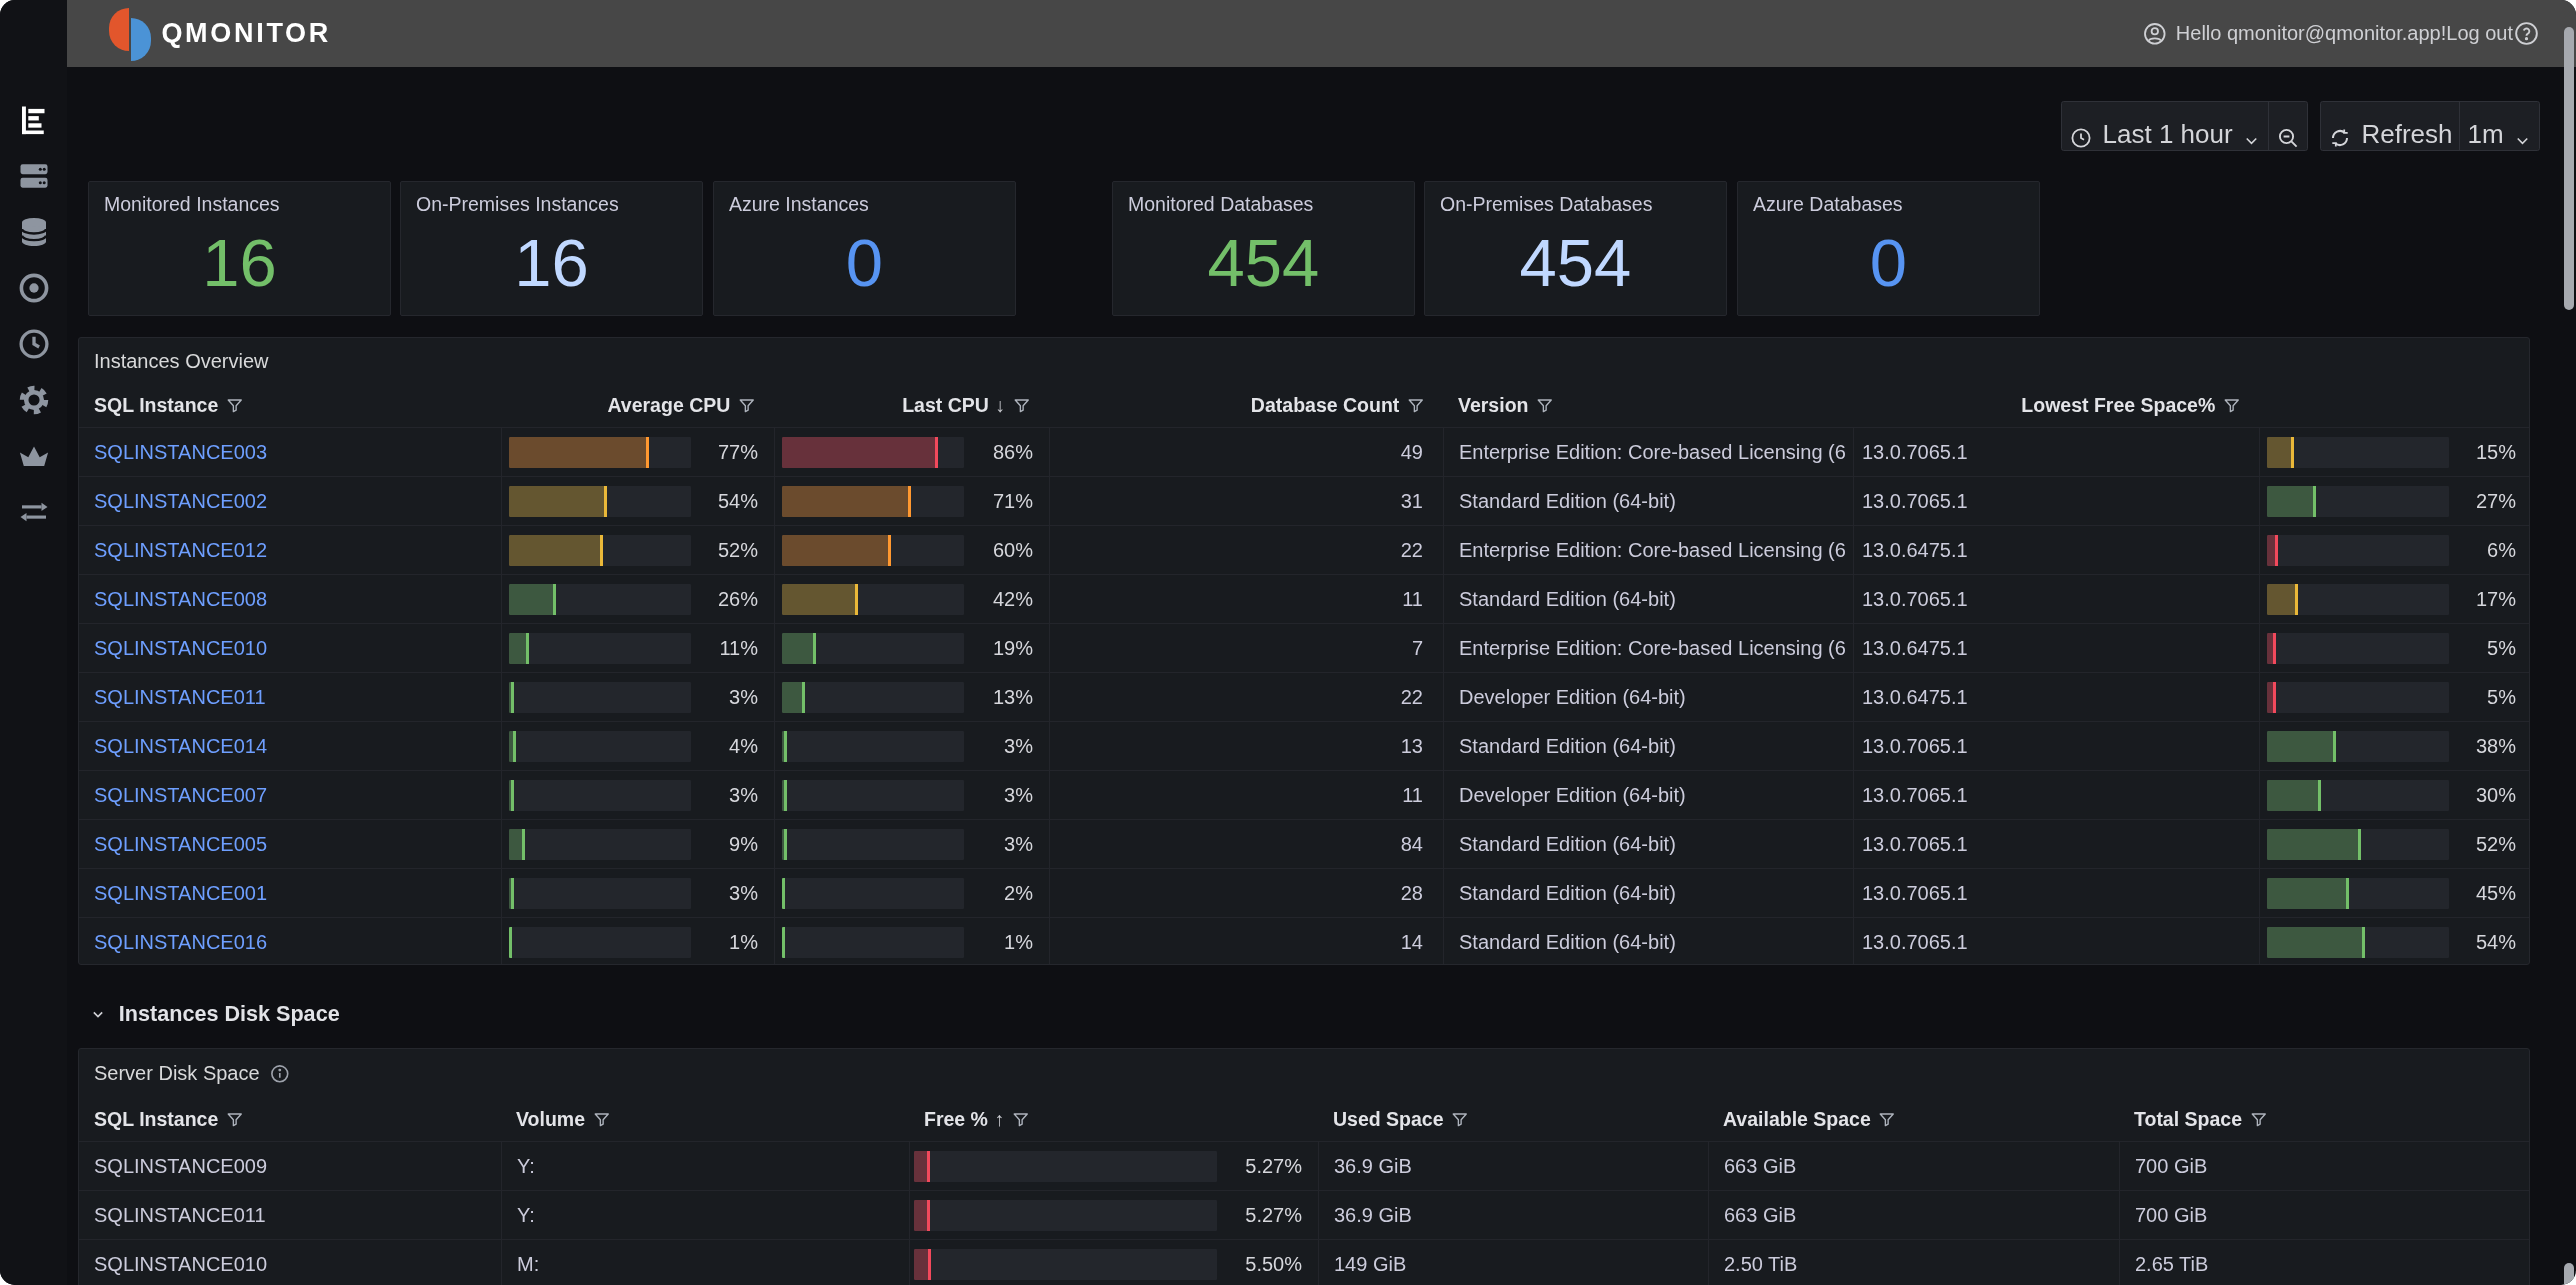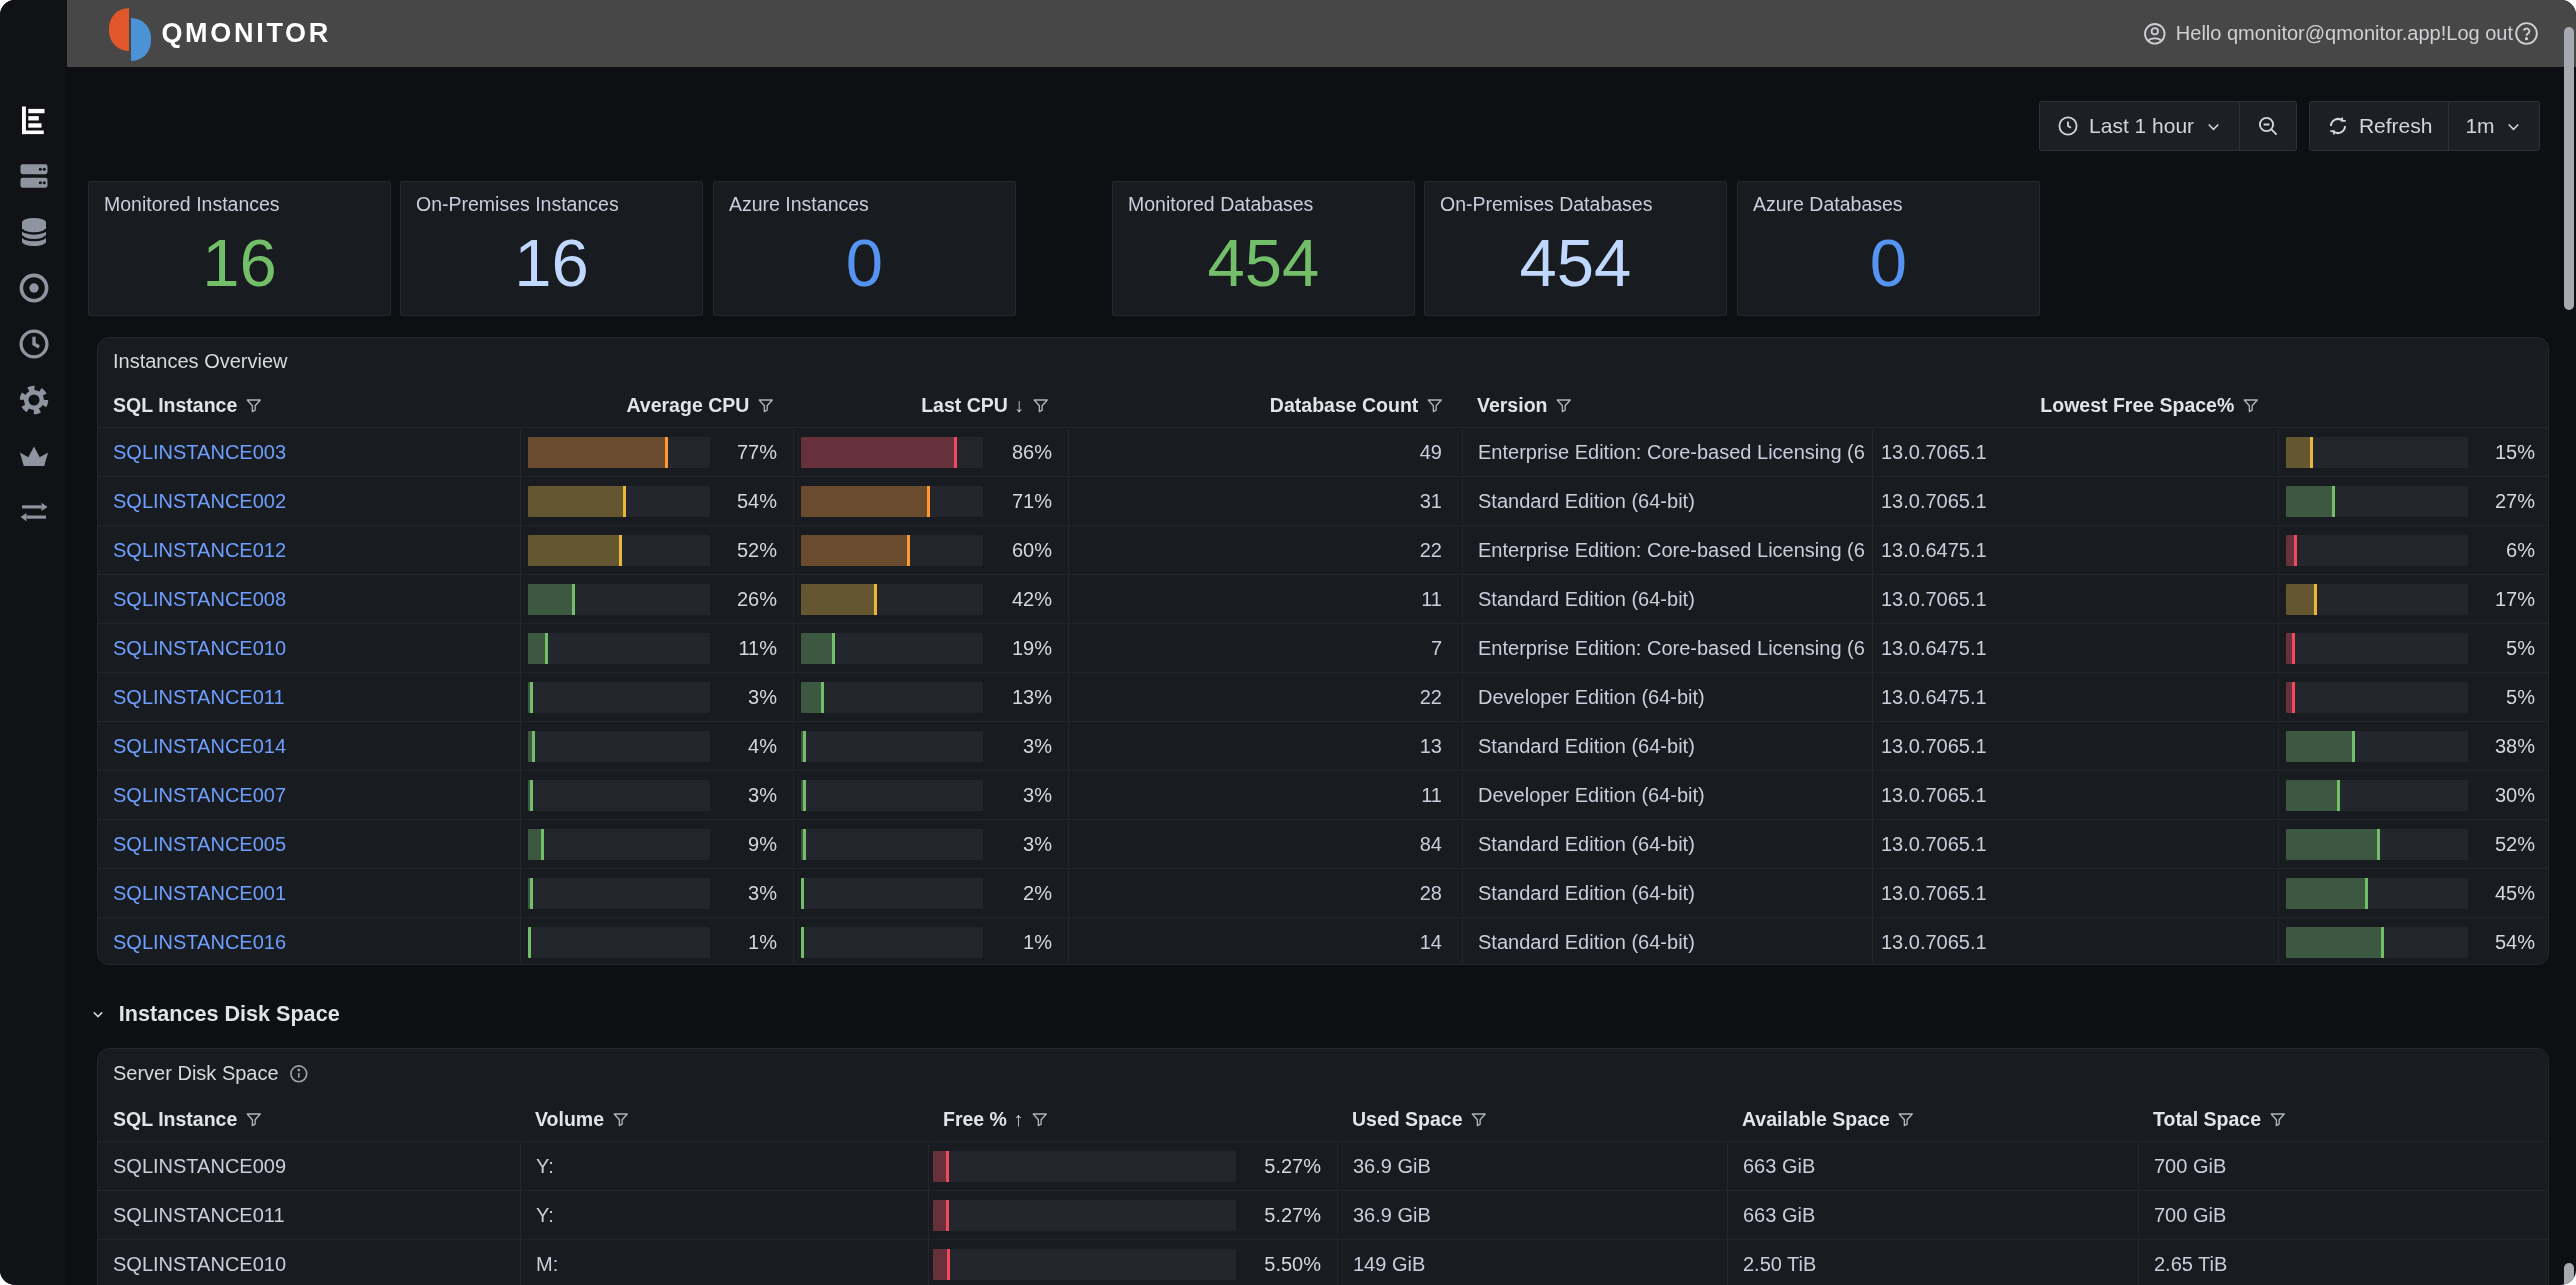--- a/index.html
+++ b/index.html
@@ -21,29 +21,29 @@
   .user-chip{display:flex;align-items:center;gap:8px;}
   .icon{display:inline-flex;align-items:center;justify-content:center;}
   
   .sidebar{position:absolute;left:0;top:0;width:67px;height:100%;background:#111216;
     display:flex;flex-direction:column;align-items:center;}
   .side-item{width:67px;height:38px;display:flex;align-items:center;justify-content:center;cursor:pointer;}
   .side-item svg{width:36px;height:36px;}
   
   .toolbar{position:absolute;top:101px;left:67px;right:36px;display:flex;justify-content:flex-end;gap:12px;}
   .btn-group{display:flex;align-items:stretch;height:50px;background:#1d1f24;border:0.7px solid #2f3138;border-radius:2.7px;overflow:hidden;}
-  .btn{display:flex;align-items:center;gap:9.4px;padding:0 16px;font-size:21px;color:#d4d5d9;font-weight:500;cursor:pointer;}
+  .btn{display:flex;align-items:flex-end;gap:9.4px;padding:0 7px;font-size:26px;color:#d4d5d9;font-weight:500;cursor:pointer;}
   .btn + .btn{border-left:0.7px solid #2f3138;}
   
   .stat{position:absolute;top:181px;width:303px;height:135px;background:#181b1f;border:0.7px solid #25272d;border-radius:2px;
     display:flex;flex-direction:column;}
   .stat-title{padding:10.8px 15px 0;font-size:19.5px;color:#ccccdc;font-weight:500;white-space:nowrap;overflow:hidden;}
   .stat-value{flex:1;display:flex;align-items:center;justify-content:center;font-size:67px;font-weight:500;margin-bottom:6.7px;}
   
-  .panel{position:absolute;left:97px;width:2452px;background:#181b1f;border:0.7px solid #25272d;border-radius:12px;overflow:hidden;}
+  .panel{position:absolute;left:78px;width:2452px;background:#181b1f;border:0.7px solid #25272d;border-radius:3px;overflow:hidden;}
   .panel-title{height:46px;display:flex;align-items:center;gap:9.4px;padding-left:15px;font-size:20px;color:#d8d9da;font-weight:500;}
   .thead,.tr{display:grid;}
   .thead{height:43px;}
   .th{display:flex;align-items:center;gap:6.7px;padding:0 17.5px 0 15px;font-size:19.5px;font-weight:700;color:#e3e4e8;white-space:nowrap;cursor:pointer;}
   .th.right{justify-content:flex-end;}
   .sort-arrow{font-size:19.5px;color:#c9cbd0;font-weight:400;}
   .tr{height:49px;border-top:0.7px solid #23252b;}
   .td{display:flex;align-items:center;font-size:20px;white-space:nowrap;overflow:hidden;padding:0 15px;}
   .td + .td{border-left:0.7px solid #23252b;}
   .td.link{color:#6e9fff;cursor:pointer;}

